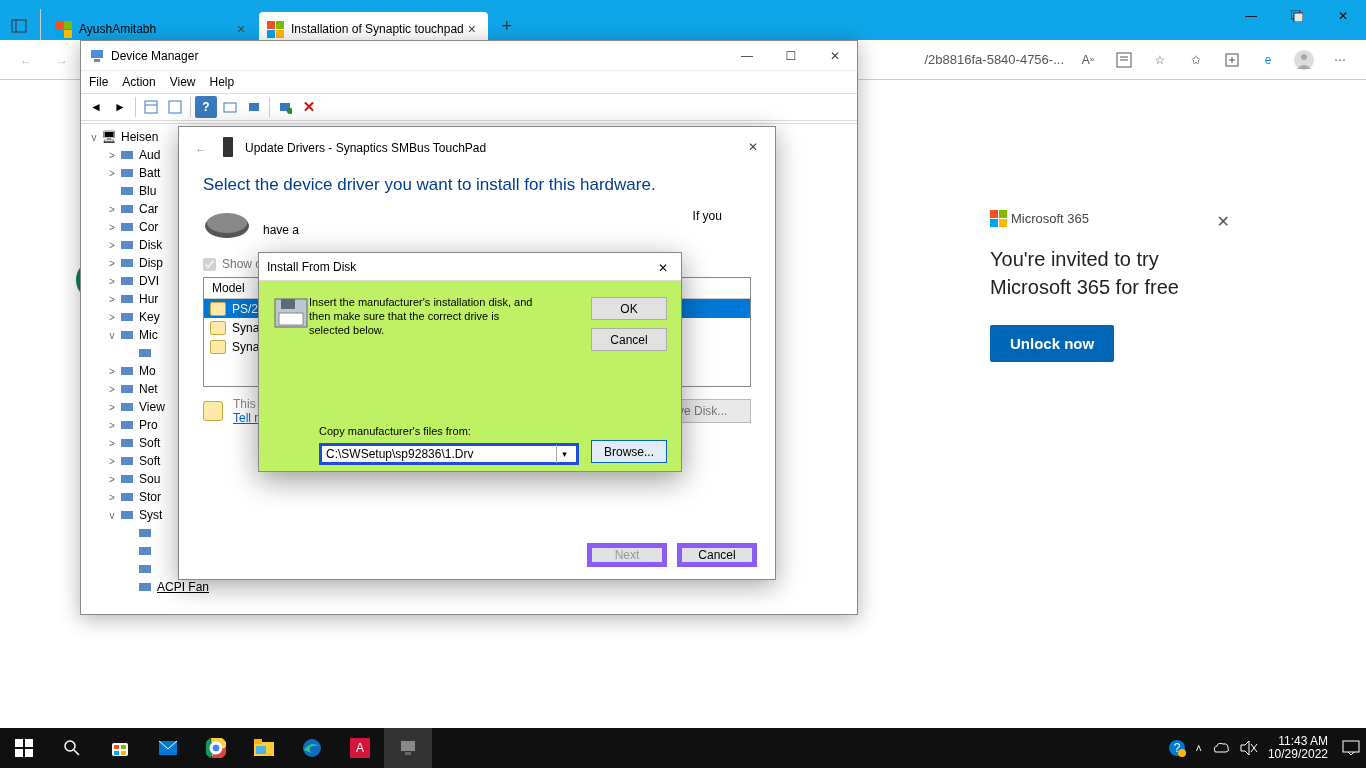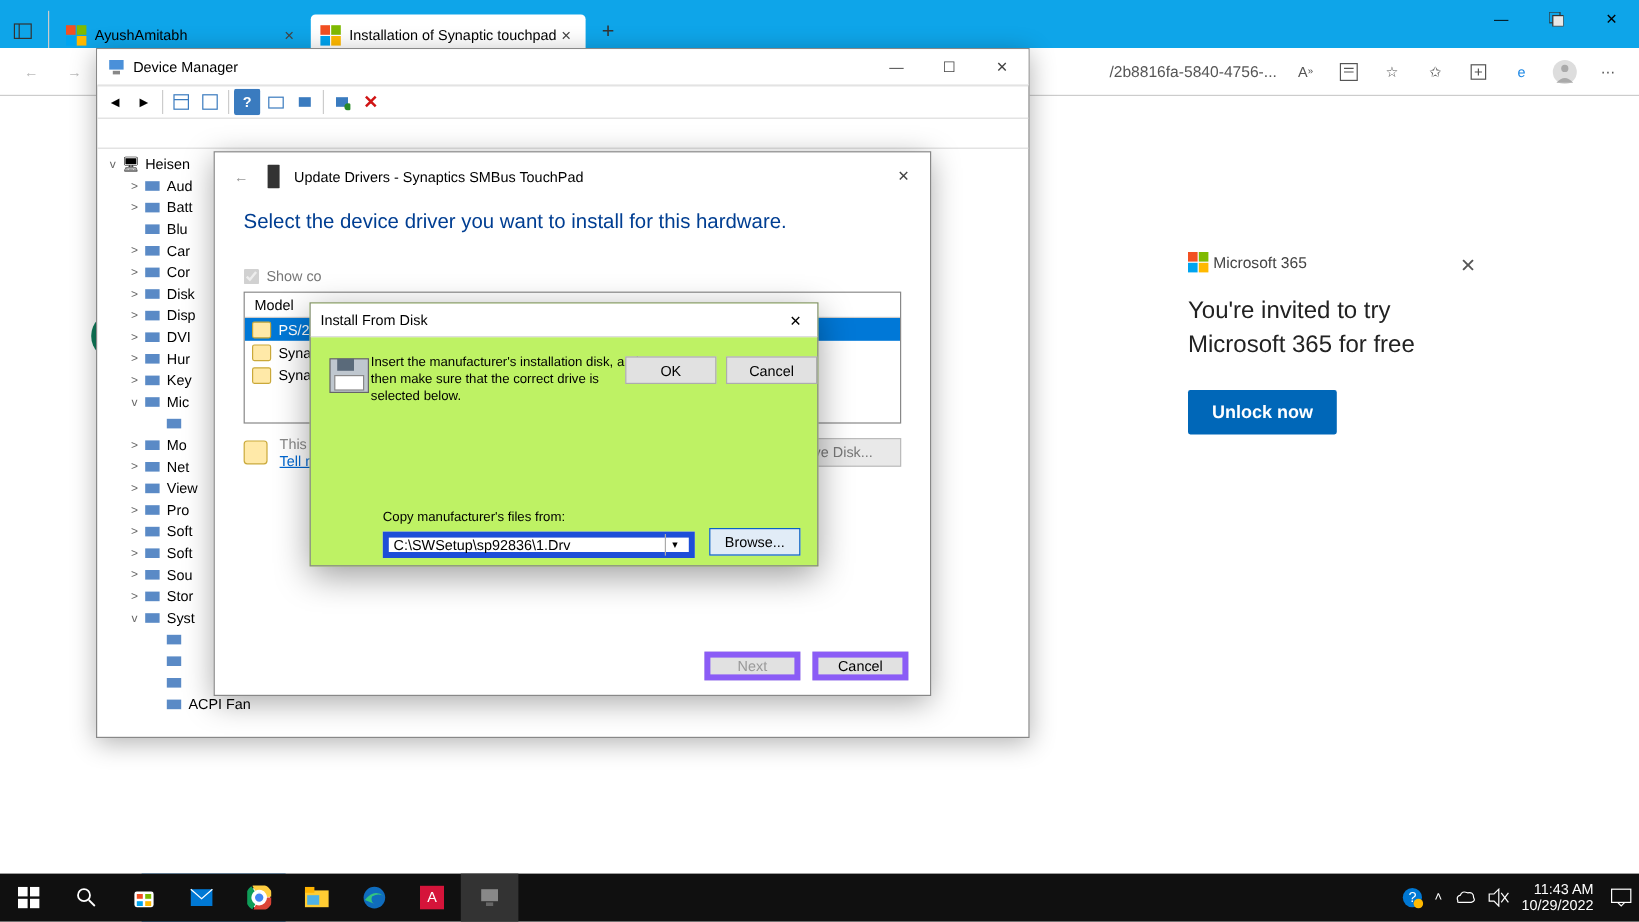--- a/index.html
+++ b/index.html
@@ -69,24 +69,24 @@
 .wizard .btnrow{position:absolute;bottom:12px;right:18px;display:flex;gap:10px}
 .wizard .btn{width:80px;height:24px;border:5px solid #8b5cf6;background:#e1e1e1;display:flex;align-items:center;justify-content:center;font-size:12px}
 .wizard .btn.dis{color:#999}
 
 .ifd{position:absolute;left:258px;top:252px;width:424px;height:220px;background:#bef264;border:1px solid #888;box-shadow:0 8px 28px rgba(0,0,0,.4)}
 .ifd .tb{height:28px;background:#fff;display:flex;align-items:center;padding:0 8px;border-bottom:1px solid #ddd;font-size:12px}
 .ifd .tb .x{position:absolute;right:4px;top:4px;width:28px;height:22px;display:flex;align-items:center;justify-content:center}
 .ifd .body{padding:14px 14px 10px;display:flex;}
 .ifd .disk{width:36px;height:36px}
 .ifd .msg{font-size:11px;max-width:230px;line-height:14px}
-.ifd .rb{position:absolute;right:0;top:44px;display:flex;flex-direction:row;gap:8px}
+.ifd .rb{position:absolute;right:14px;top:44px;display:flex;flex-direction:column;gap:8px}
 .ifd .rb .b{width:76px;height:23px;border:1px solid #adadad;background:#e1e1e1;display:flex;align-items:center;justify-content:center;font-size:12px}
 .ifd .copylbl{position:absolute;left:60px;top:172px;font-size:11px}
-.ifd .combo{position:absolute;left:60px;top:190px;width:260px;height:22px;border:5px solid #1d4ed8;background:#fff;display:flex;align-items:center;padding:0 4px;font-size:11px}
+.ifd .combo{position:absolute;left:60px;top:190px;width:260px;height:22px;border:3px solid #1d4ed8;background:#fff;display:flex;align-items:center;padding:0 4px;font-size:11px}
 .ifd .combo .dd{margin-left:auto;width:16px;height:18px;border-left:1px solid #aaa;display:flex;align-items:center;justify-content:center;font-size:9px}
 .ifd .browse{position:absolute;right:14px;bottom:8px;width:76px;height:23px;border:1px solid #0b61c4;background:#e1ecf7;color:#000;display:flex;align-items:center;justify-content:center;font-size:12px}
 
 .taskbar{position:absolute;left:0;bottom:0;width:1366px;height:40px;background:#101010;display:flex;align-items:center}
 .taskbar .titem{width:48px;height:40px;display:flex;align-items:center;justify-content:center;color:#fff;position:relative}
 .taskbar .tray{position:absolute;right:6px;top:0;height:40px;display:flex;align-items:center;gap:10px;color:#fff}
 .taskbar .clock{text-align:right;font-size:11px;line-height:13px;padding-right:4px}
 .ms-sq{display:grid;grid-template-columns:8px 8px;grid-template-rows:8px 8px;gap:1px}
 .ms-sq span:nth-child(1){background:#f25022}.ms-sq span:nth-child(2){background:#7fba00}.ms-sq span:nth-child(3){background:#00a4ef}.ms-sq span:nth-child(4){background:#ffb900}
 svg{display:block}
@@ -200,20 +200,26 @@
           <rect x="5" y="11" width="6" height="3" fill="#888"></rect>
         </svg>
       </span>
     <span>Device Manager</span>
   </div>
   <div class="wc">
     <div>—</div>
     <div>☐</div>
     <div>✕</div>
   </div>
+  <div class="menubar">
+    <span>File</span>
+    <span>Action</span>
+    <span>View</span>
+    <span>Help</span>
+  </div>
   <div class="toolbar">
     <div class="tb">◄</div>
     <div class="tb">►</div>
     <div class="sep"></div>
     <div class="tb">
         <svg width="14" height="14">
           <rect x="1" y="1" width="12" height="12" fill="none" stroke="#3a7bbf"></rect>
           <line x1="1" y1="5" x2="13" y2="5" stroke="#3a7bbf"></line>
         </svg>
       </div>
@@ -459,21 +465,21 @@
         </div>
         <div class="node" style="padding-left: 36px;">
           <span class="arr"></span>
           <span class="ic">
             <svg width="14" height="12">
               <rect x="1" y="2" width="12" height="8" fill="#5a8ac6"></rect>
             </svg>
           </span>
           <span></span>
         </div>
-        <div class="node" style="padding-left: 36px;">
+        <div class="node" style="padding-left: 36px; text-decoration: underline;">
           <span class="arr"></span>
           <span class="ic">
             <svg width="14" height="12">
               <rect x="1" y="2" width="12" height="8" fill="#5a8ac6"></rect>
             </svg>
           </span>
           <span>ACPI Fan</span>
         </div>
       </div>
   </div>
@@ -484,20 +490,29 @@
     <div class="back">←</div>
     <span class="wicon">
         <svg width="14" height="20">
           <rect x="2" y="0" width="10" height="20" fill="#333" rx="1"></rect>
         </svg>
       </span>
     <span class="wtitle">Update Drivers - Synaptics SMBus TouchPad</span>
   </div>
   <div class="wclose">✕</div>
   <div class="instr">Select the device driver you want to install for this hardware.</div>
+  <div class="hwrow">
+    <div class="hwicon">
+        <svg width="48" height="34">
+          <ellipse cx="24" cy="17" rx="22" ry="12" fill="#555"></ellipse>
+          <ellipse cx="24" cy="14" rx="20" ry="10" fill="#888"></ellipse>
+        </svg>
+      </div>
+    <div class="hwtext"><span style="visibility:hidden">Select the manufacturer and model of your hardware device and then click Next. </span><span>If you have a</span></div>
+  </div>
   <div class="chkrow">
     <input type="checkbox" checked="" disabled="" style="">
     <span>Show co</span>
   </div>
   <div class="listbox">
     <div class="lh">Model</div>
     <div class="li sel">
         <span class="liic"></span>
         <span>PS/2 C</span>
       </div>

